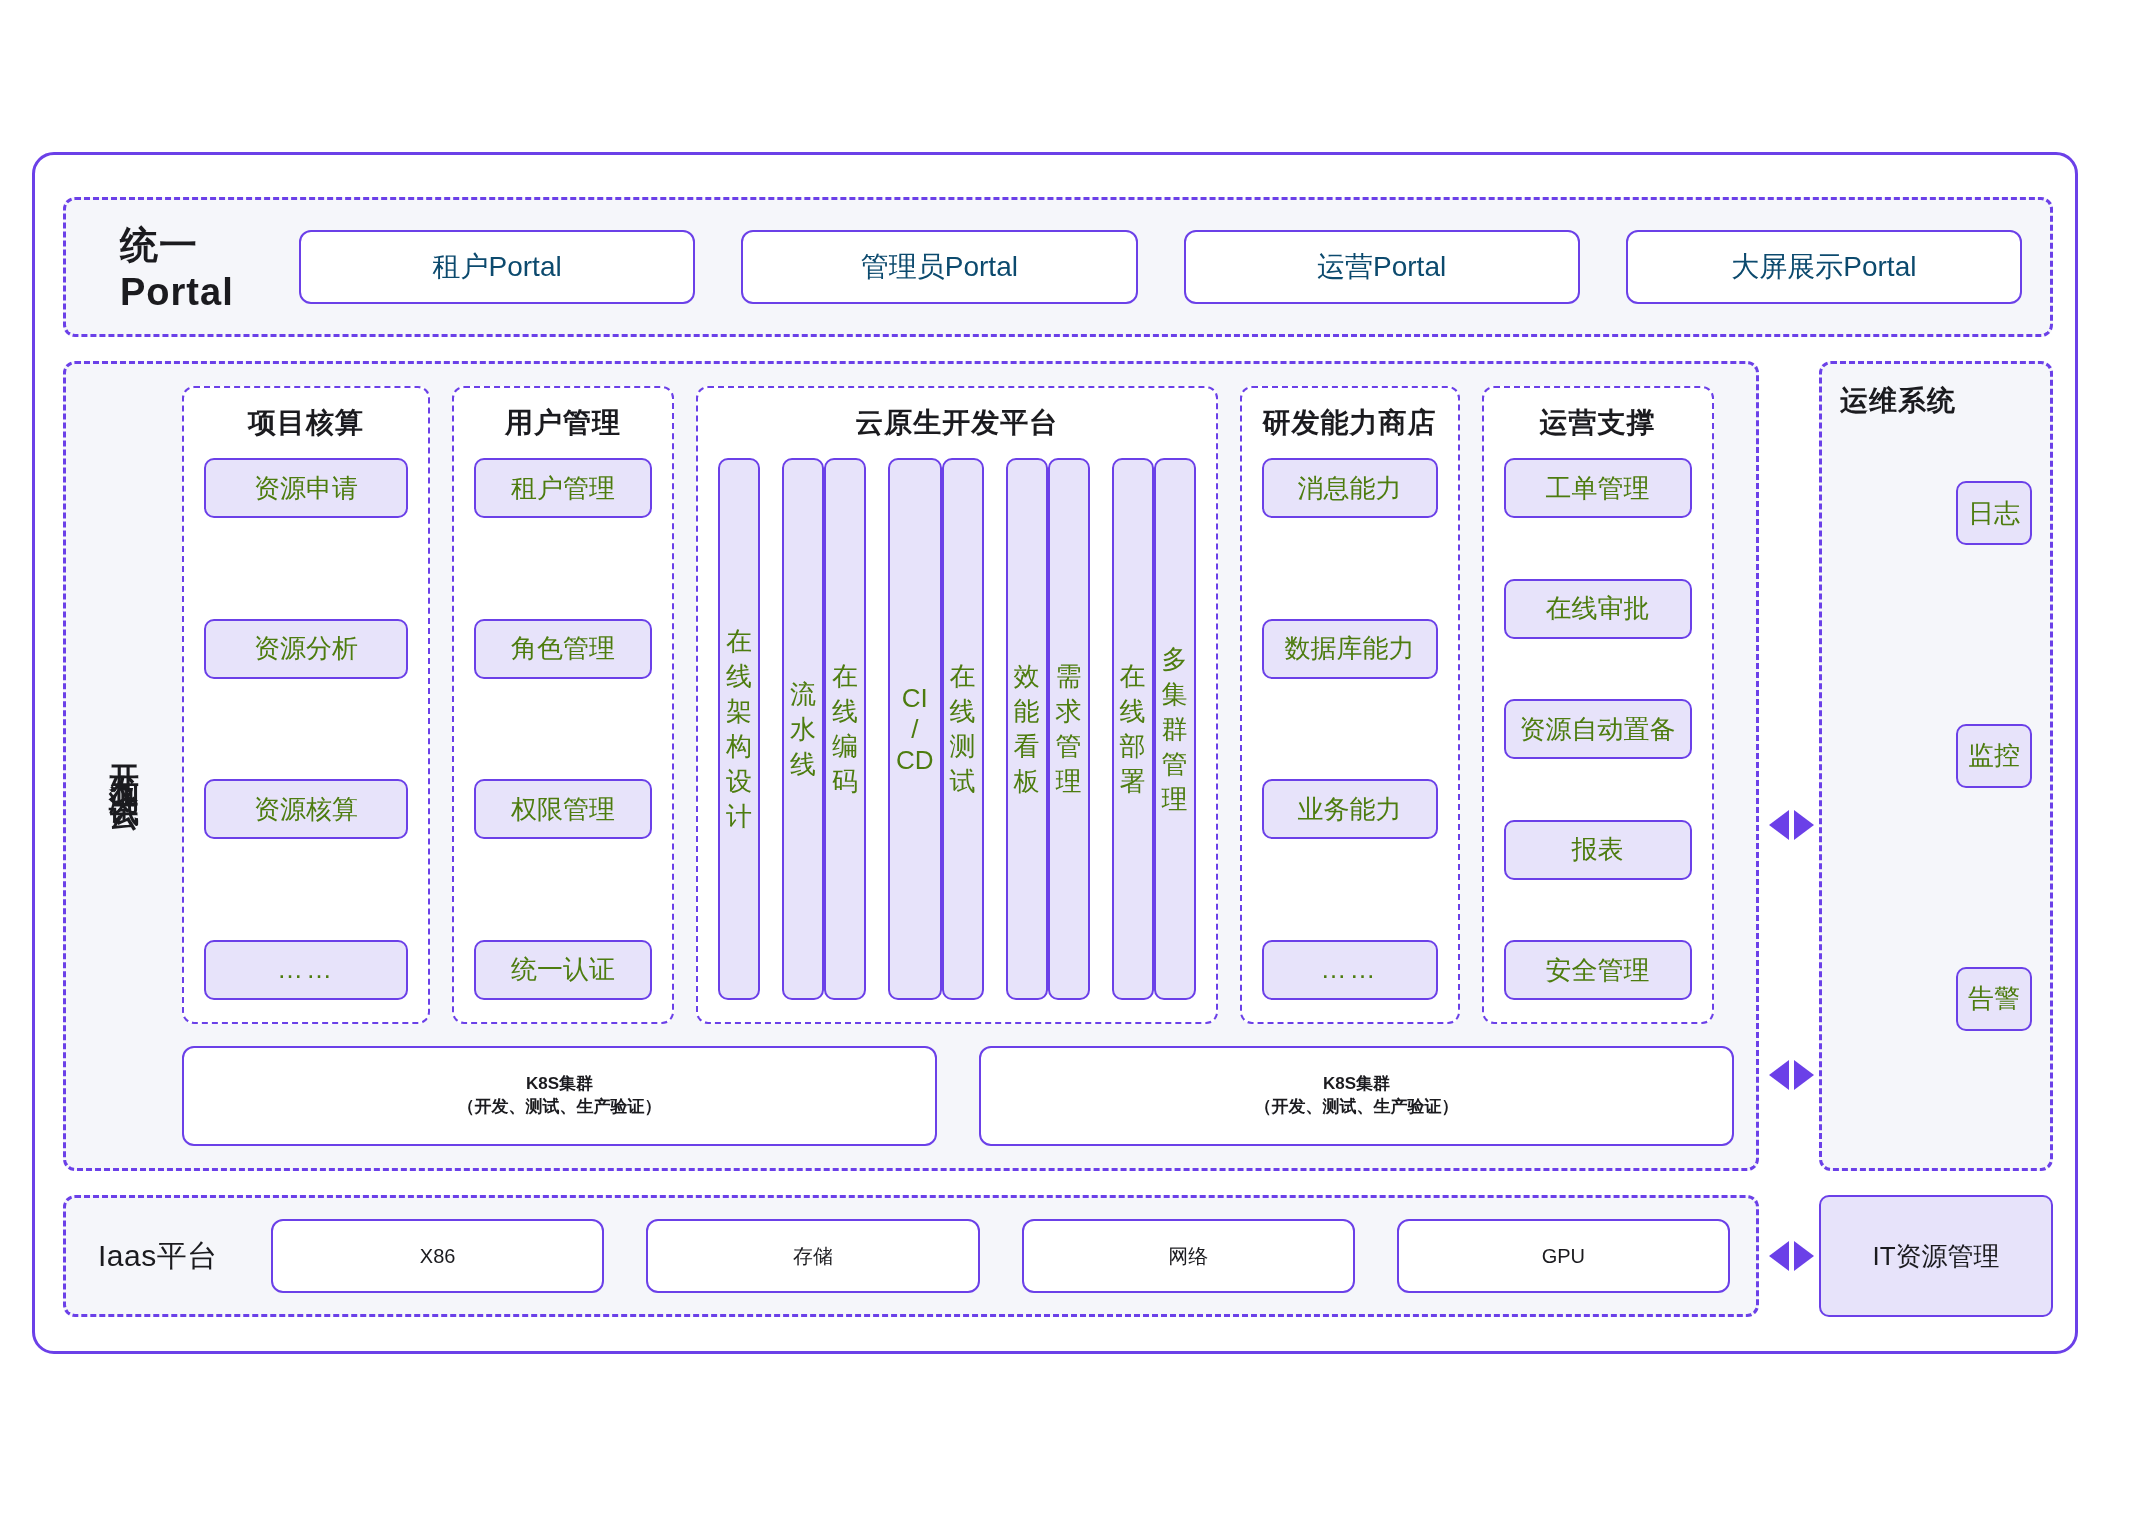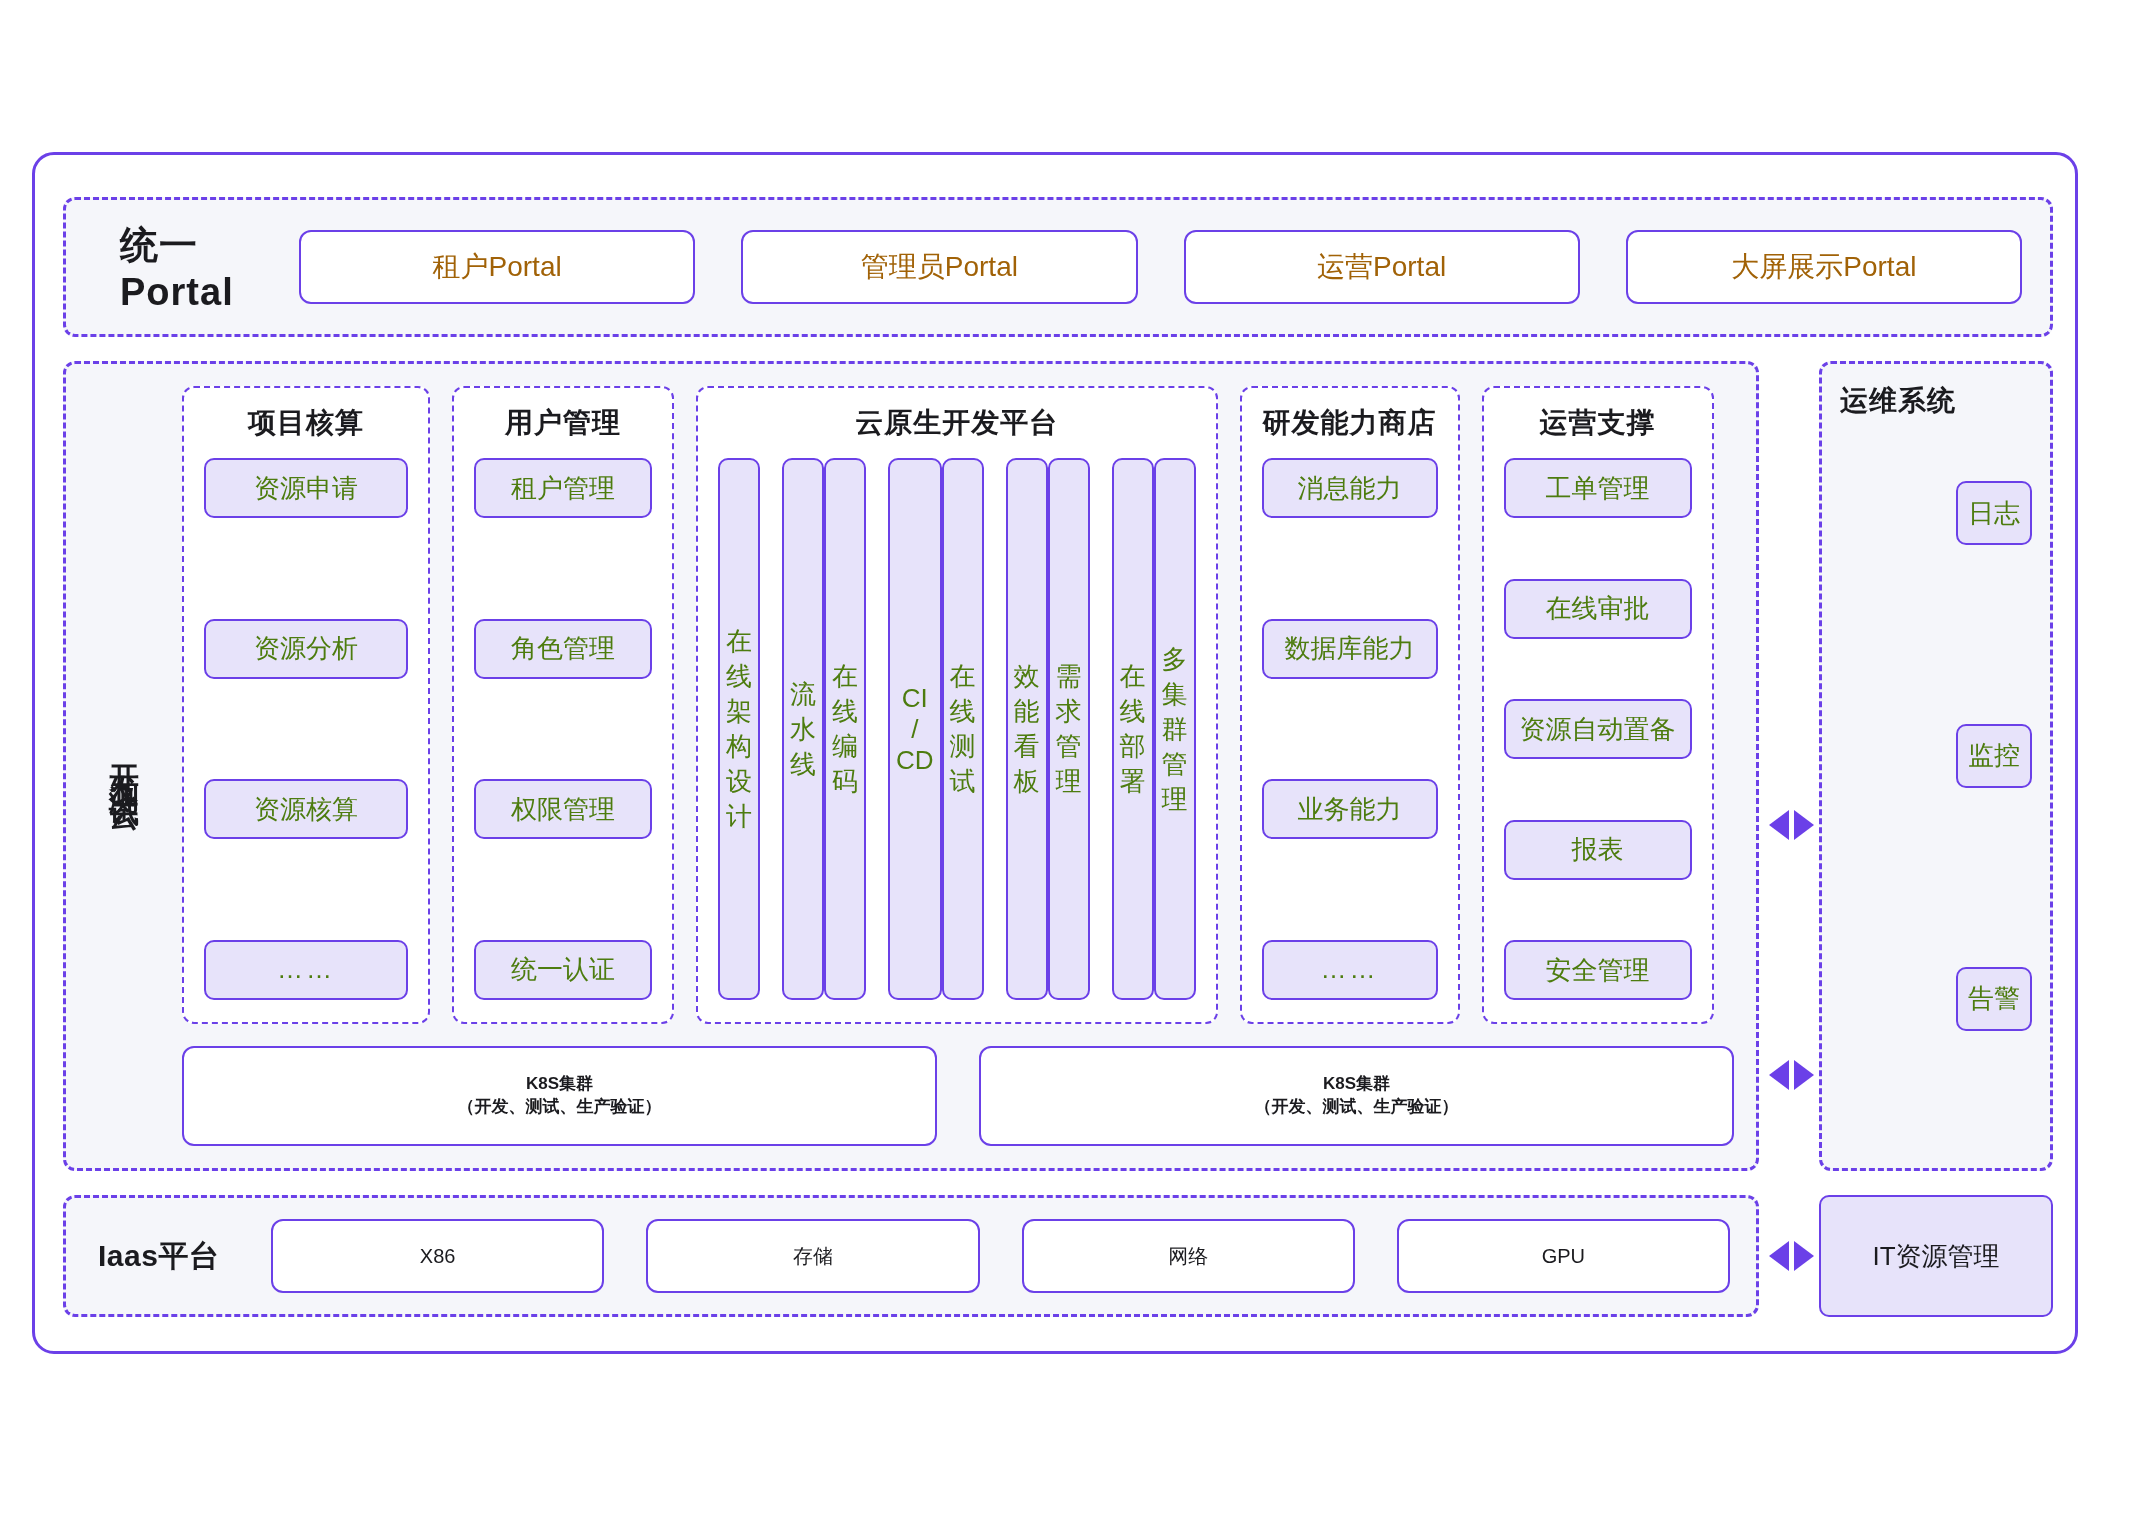--- a/index.html
+++ b/index.html
@@ -66,21 +66,21 @@
     flex: 1 1 0;
     height: 74px;
     box-sizing: border-box;
     border: 2.5px solid #6b40e8;
     border-radius: 12px;
     background: #ffffff;
     display: flex;
     align-items: center;
     justify-content: center;
     font-size: 28px;
-    color: #a16207;
+    color: #0c4a6e;
   }
 
   
   #devtest-section {
     left: 28px;
     top: 206px;
     width: 1696px;
     height: 810px;
     display: flex;
     align-items: stretch;
@@ -224,21 +224,21 @@
     top: 1040px;
     width: 1696px;
     height: 122px;
     display: flex;
     align-items: center;
     padding: 0 26px 0 0;
   }
   #iaas-label {
     flex: 0 0 205px;
     font-size: 30px;
-    font-weight: bold;
+    font-weight: normal;
     padding-left: 32px;
     box-sizing: border-box;
     letter-spacing: 0.5px;
   }
   #iaas-row {
     flex: 1 1 auto;
     display: flex;
     gap: 42px;
   }
   .iaas-card {

